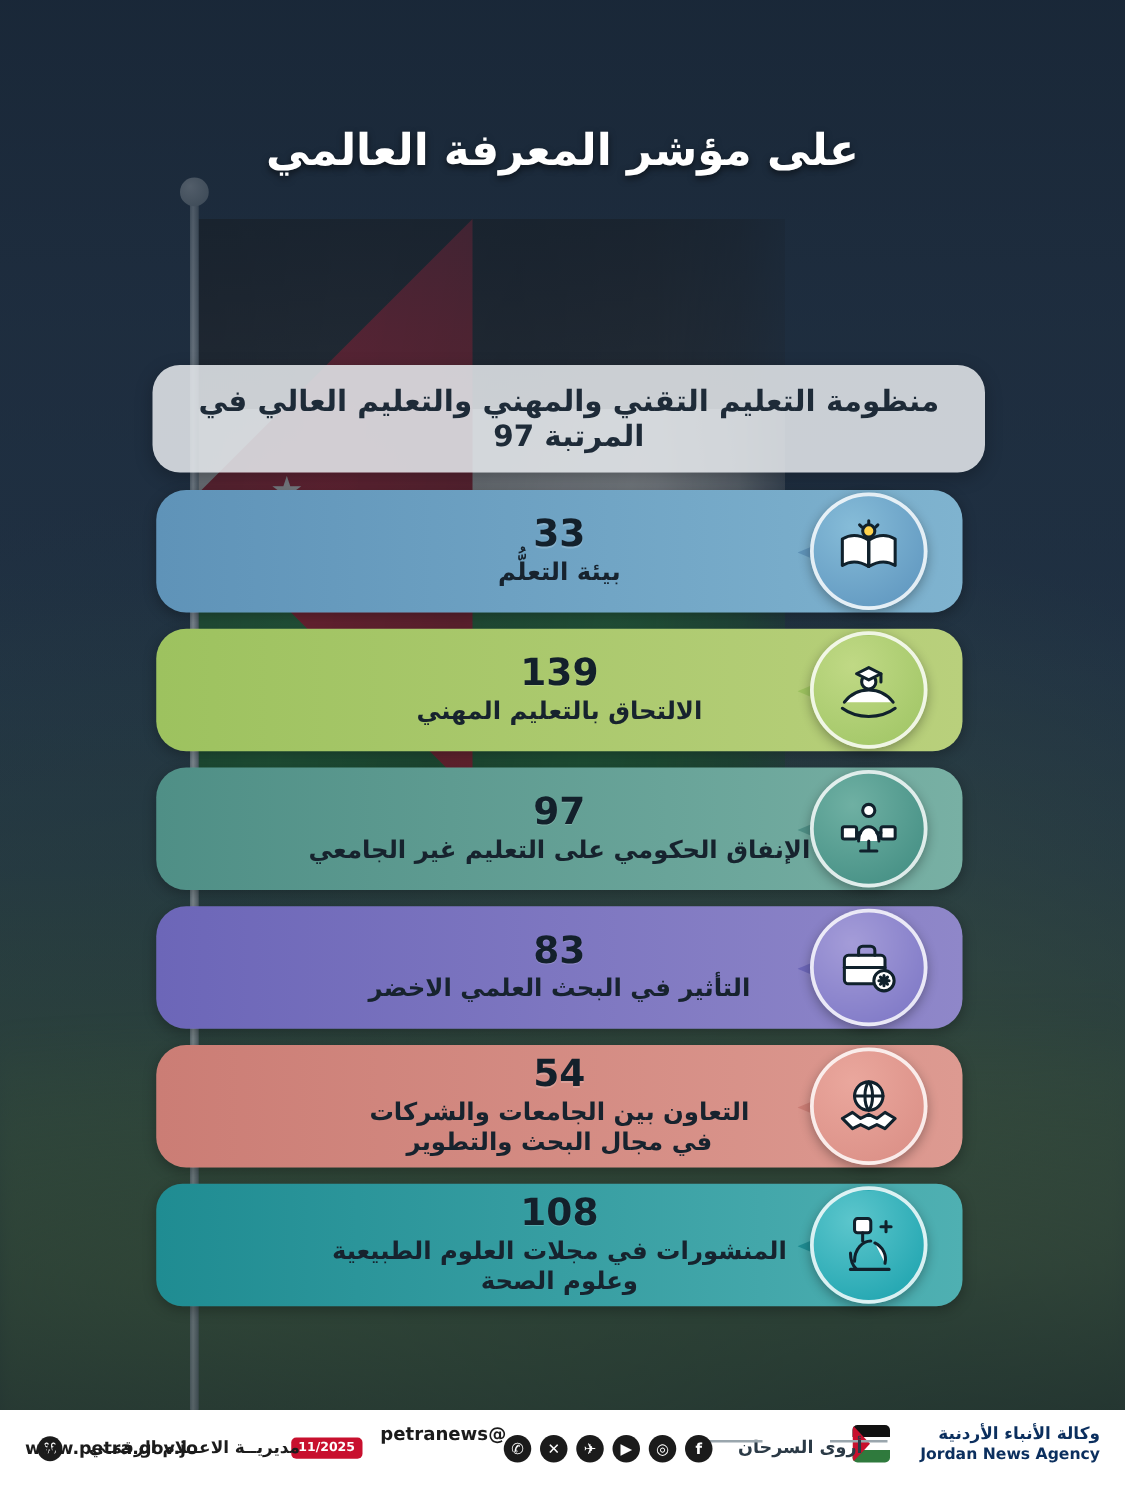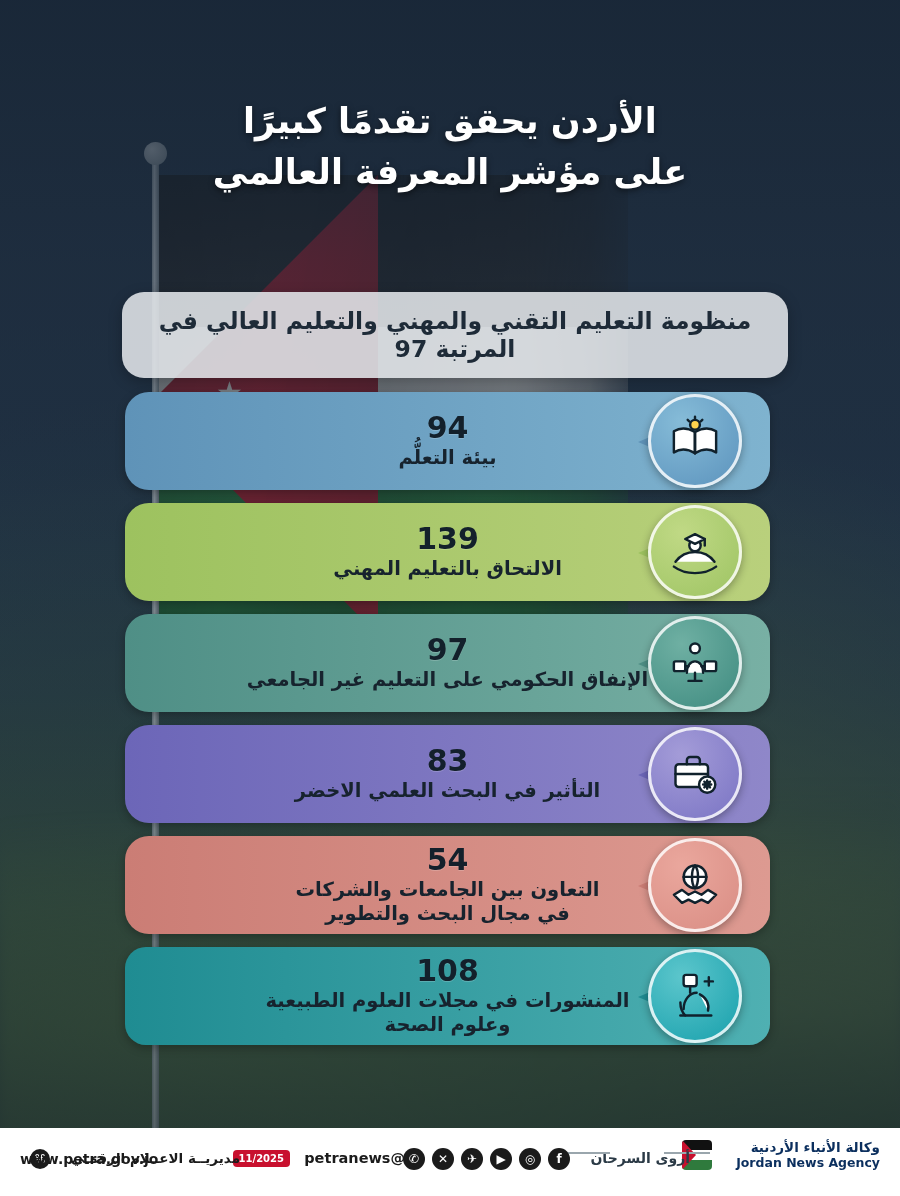--- a/index.html
+++ b/index.html
@@ -166,21 +166,21 @@
   }
   .socials{
     position:absolute;right:330px;top:20px;display:flex;align-items:center;gap:7px;
   }
   .soc{
     width:22px;height:22px;border-radius:50%;background:#1b1b1b;
     display:flex;align-items:center;justify-content:center;
     color:#fff;font-size:12px;font-weight:bold;
   }
   .handle{
-    position:absolute;right:495px;top:22px;font-size:14.5px;color:#1b1b1b;font-weight:bold;
+    position:absolute;right:495px;top:12px;font-size:14.5px;color:#1b1b1b;font-weight:bold;
   }
   .datebadge{
     position:absolute;right:610px;top:22px;
     background:#c8102e;color:#fff;font-size:10px;font-weight:bold;
     padding:3px 6px;border-radius:4px;
   }
   .dept{
     position:absolute;right:660px;top:22px;font-size:13.5px;color:#1b1b1b;font-weight:bold;
   }
   .globe{
@@ -206,30 +206,29 @@
     <div class="band-red"></div>
     <div class="flag-star">★</div>
     <div class="flag-shade"></div>
   </div>
   <div class="pole"></div>
   <div class="pole-top"></div>
 
   <div class="veil"></div>
 
   <div class="title">
-    <div>الأردن يحقق تقدمًا كبيرًا</div>
     <div>على مؤشر المعرفة العالمي</div>
   </div>
 
   <div class="subtitle">منظومة التعليم التقني والمهني والتعليم العالي في المرتبة 97</div>
 
   <div class="rows" id="rows">
       <div class="row">
         <div class="bar" style="background: linear-gradient(90deg, rgb(95, 147, 184), rgb(127, 179, 207));">
-          <div class="num">94</div>
+          <div class="num">33</div>
           <div class="lbl">بيئة التعلُّم</div>
         </div>
         <div class="notch"><svg viewBox="0 0 24 20">
             <polygon points="24,0 0,10 24,20" fill="#5f93b8"></polygon>
           </svg></div>
         <div class="icon-wrap" style="background: radial-gradient(circle at 35% 28%, rgb(134, 188, 216), rgb(92, 147, 189));">
           <svg viewBox="0 0 64 64" fill="none" stroke="#10212c" stroke-width="3" stroke-linecap="round" stroke-linejoin="round">
             <path d="M6 46V20c8-5 16-5 26 1v26c-10-6-18-6-26-1z" fill="#fff"></path>
             <path d="M58 46V20c-8-5-16-5-26 1v26c10-6 18-6 26-1z" fill="#fff"></path>
             <path d="M32 21v26"></path>

